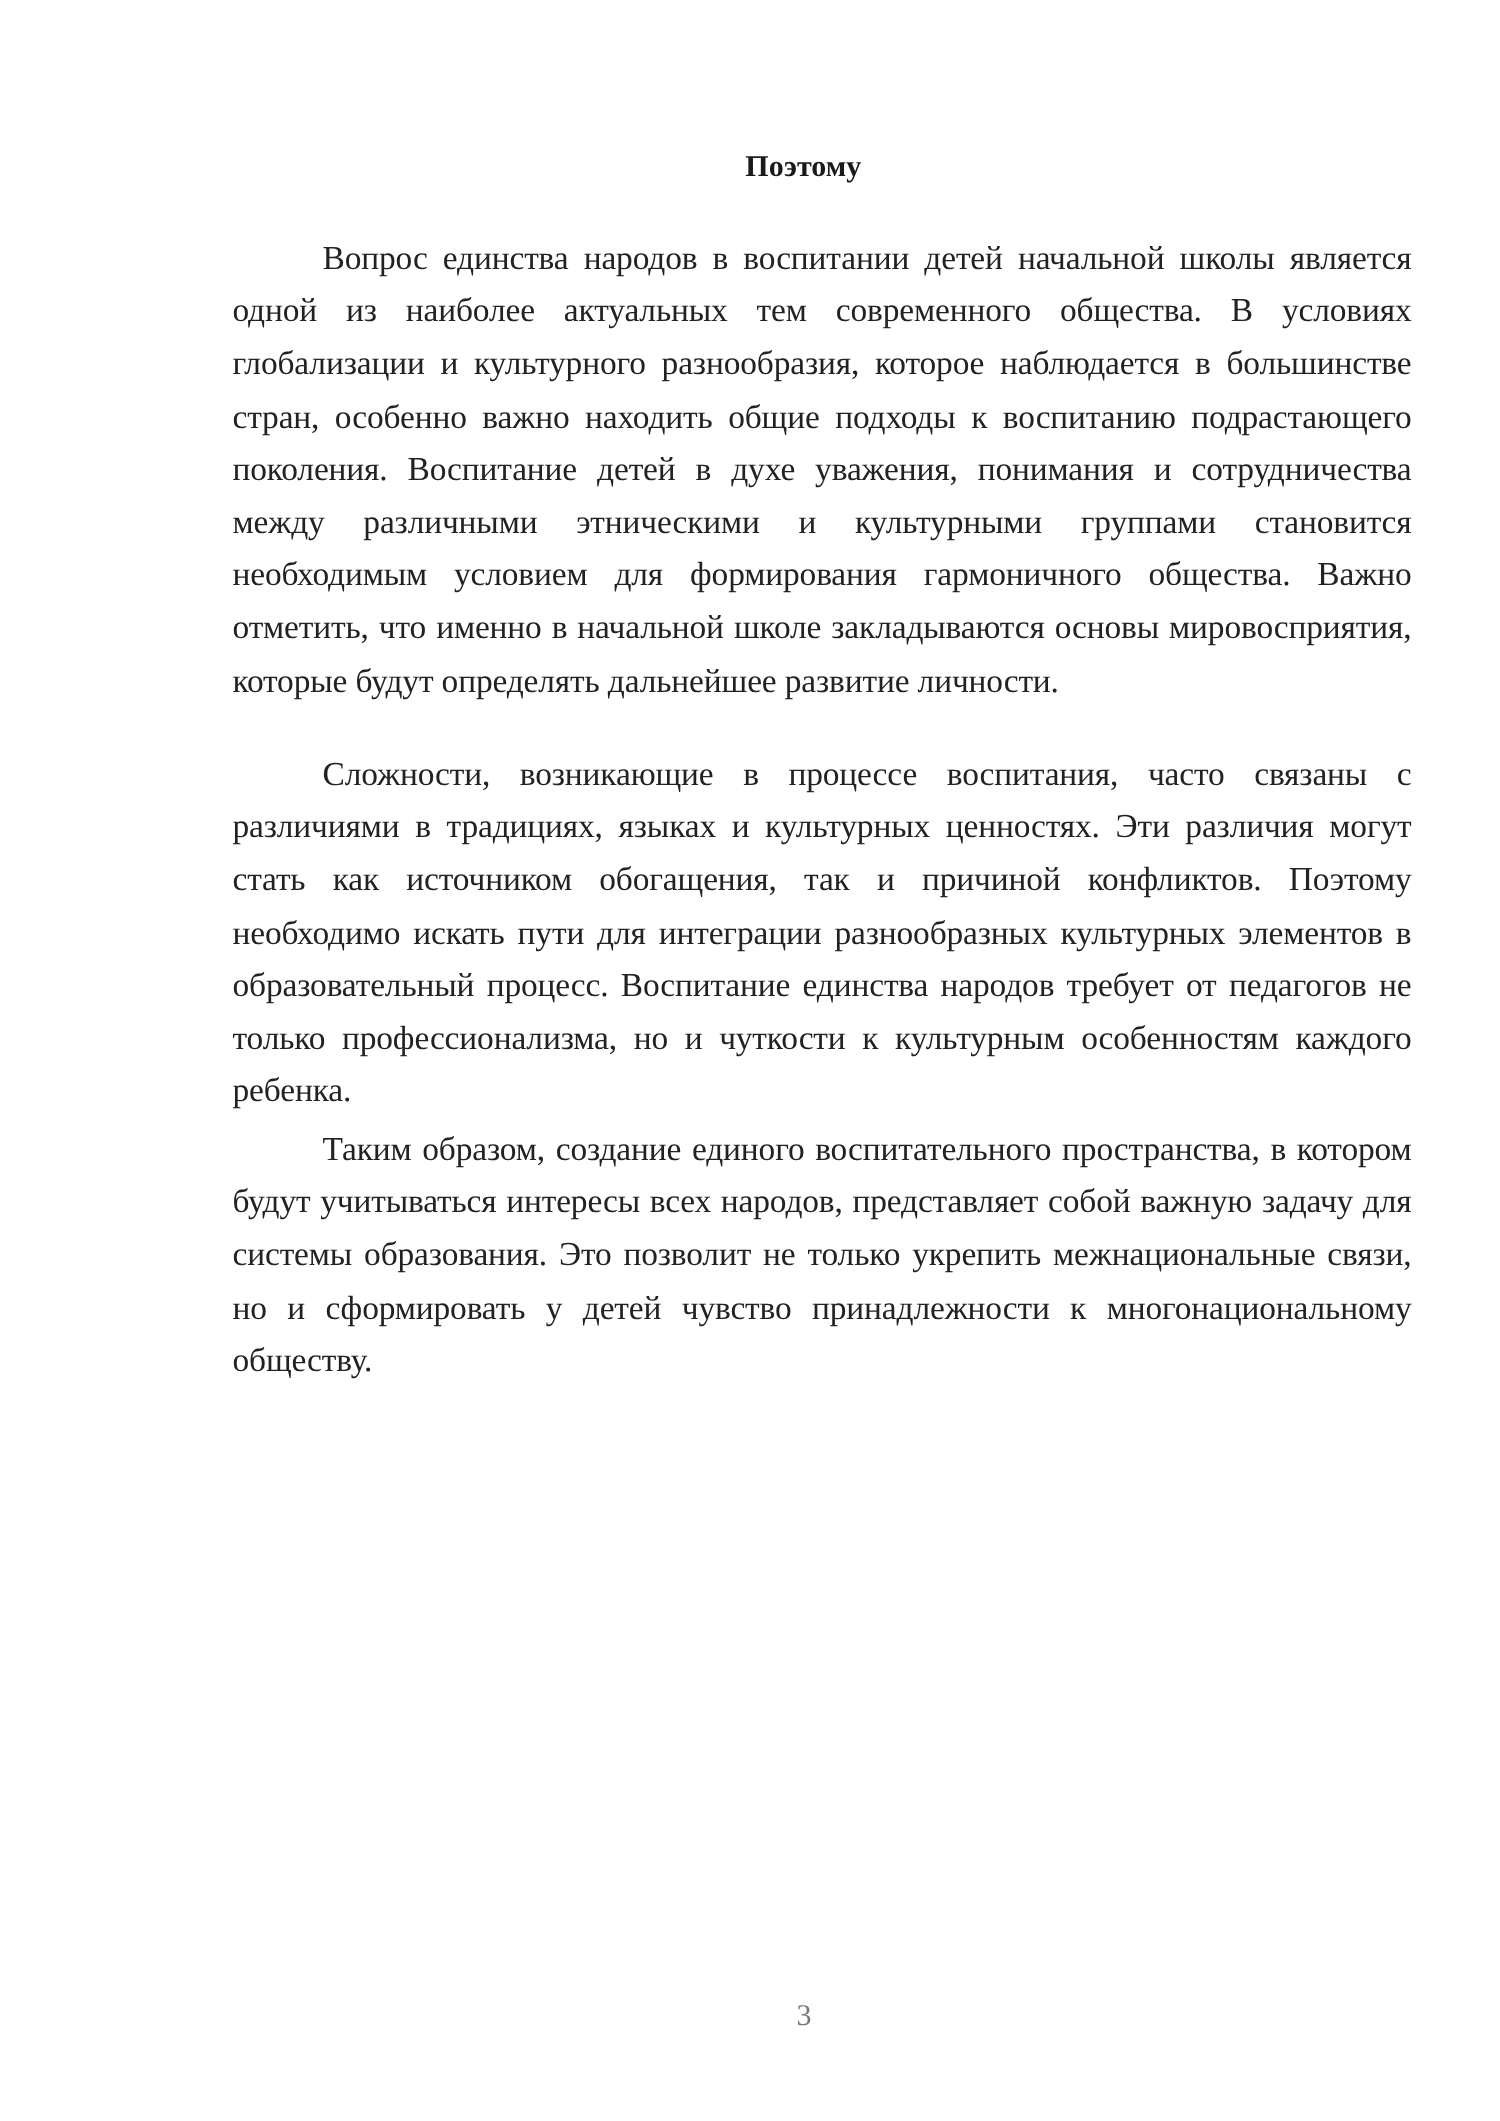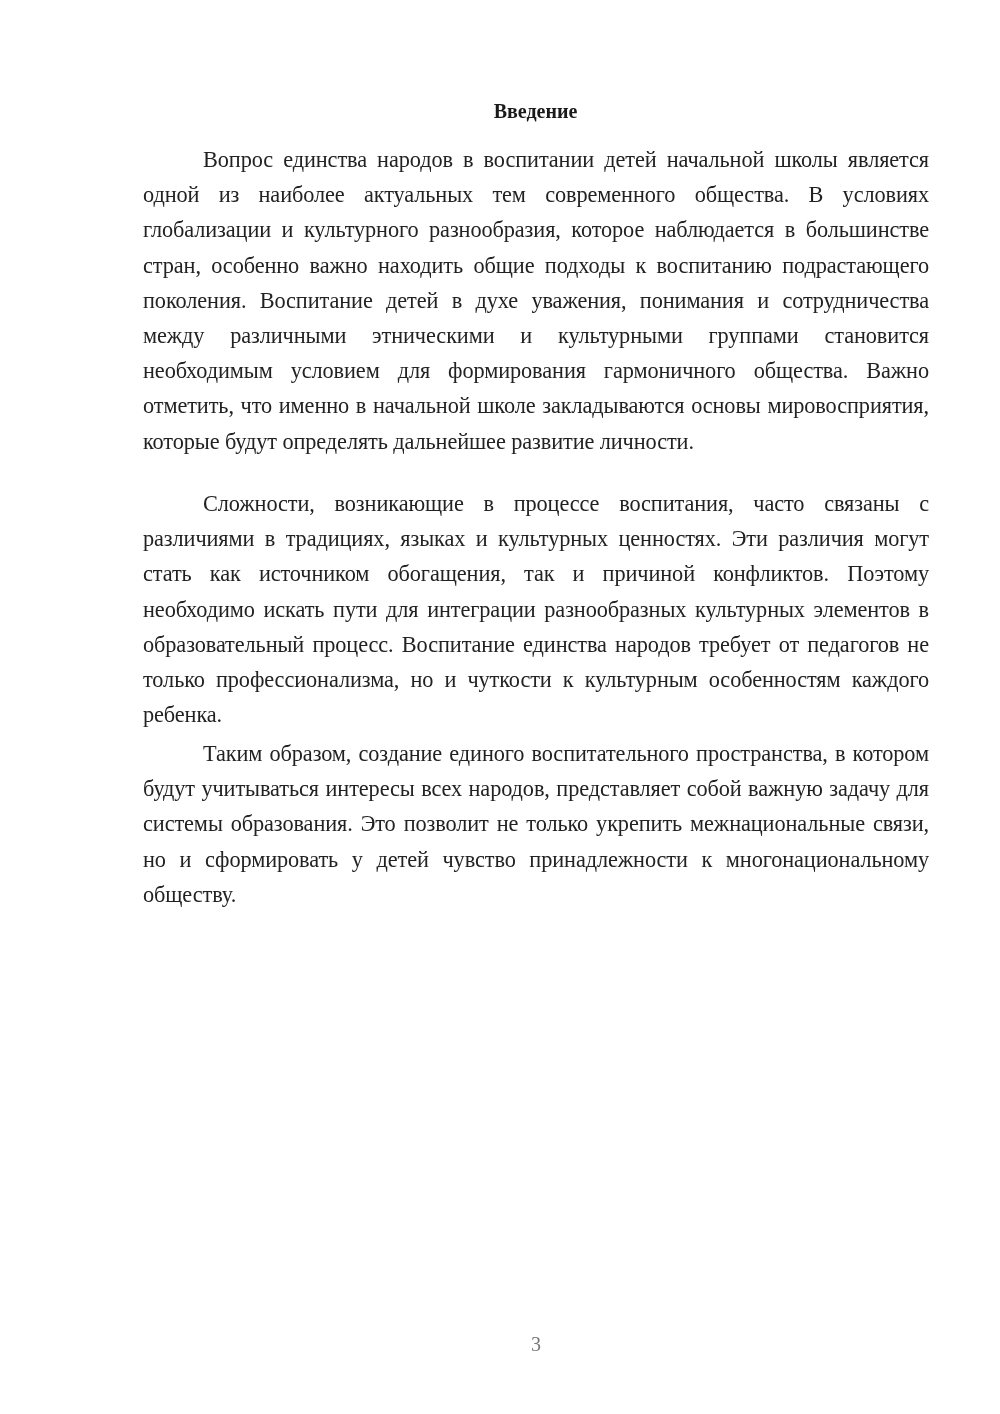--- a/index.html
+++ b/index.html
@@ -8,33 +8,33 @@
     position: absolute; left: 0; top: 0; width: 1000px; height: 1414px; background: #fff;
   }
   .title {
     position: absolute; left: 143px; width: 785px; top: 97px;
     text-align: center; font-family: "Liberation Serif", serif; font-weight: bold;
     font-size: 20px; color: #1a1a1a; line-height: 28px;
   }
   .para {
     position: absolute; left: 143px; width: 786px;
     font-family: "Liberation Serif", serif; font-size: 22.3px; line-height: 35.2px;
-    color: #222; text-align: justify; text-indent: 60px; margin: 0;
+    color: #222; text-align: justify; text-indent: 60px; margin: 12px;
     letter-spacing: -0.1px;
   }
   #p1 { top: 142px; }
   #p2 { top: 486px; }
   #p3 { top: 736px; }
   .page-number {
     position: absolute; left: 0; width: 1072px; top: 1333px; text-align: center;
     font-family: "Liberation Serif", serif; font-size: 20px; color: #777;
   }
 </style>
 </head>
 <body>
 
 <div class="page">
-  <div class="title">Введение</div>
+  <div class="title">Поэтому</div>
   <p class="para" id="p1">Вопрос единства народов в воспитании детей начальной школы является одной из наиболее актуальных тем современного общества. В условиях глобализации и культурного разнообразия, которое наблюдается в большинстве стран, особенно важно находить общие подходы к воспитанию подрастающего поколения. Воспитание детей в духе уважения, понимания и сотрудничества между различными этническими и культурными группами становится необходимым условием для формирования гармоничного общества. Важно отметить, что именно в начальной школе закладываются основы мировосприятия, которые будут определять дальнейшее развитие личности.</p>
   <p class="para" id="p2">Сложности, возникающие в процессе воспитания, часто связаны с различиями в традициях, языках и культурных ценностях. Эти различия могут стать как источником обогащения, так и причиной конфликтов. Поэтому необходимо искать пути для интеграции разнообразных культурных элементов в образовательный процесс. Воспитание единства народов требует от педагогов не только профессионализма, но и чуткости к культурным особенностям каждого ребенка.</p>
   <p class="para" id="p3">Таким образом, создание единого воспитательного пространства, в котором будут учитываться интересы всех народов, представляет собой важную задачу для системы образования. Это позволит не только укрепить межнациональные связи, но и сформировать у детей чувство принадлежности к многонациональному обществу.</p>
   <div class="page-number">3</div>
 </div>
 
 </body></html>

